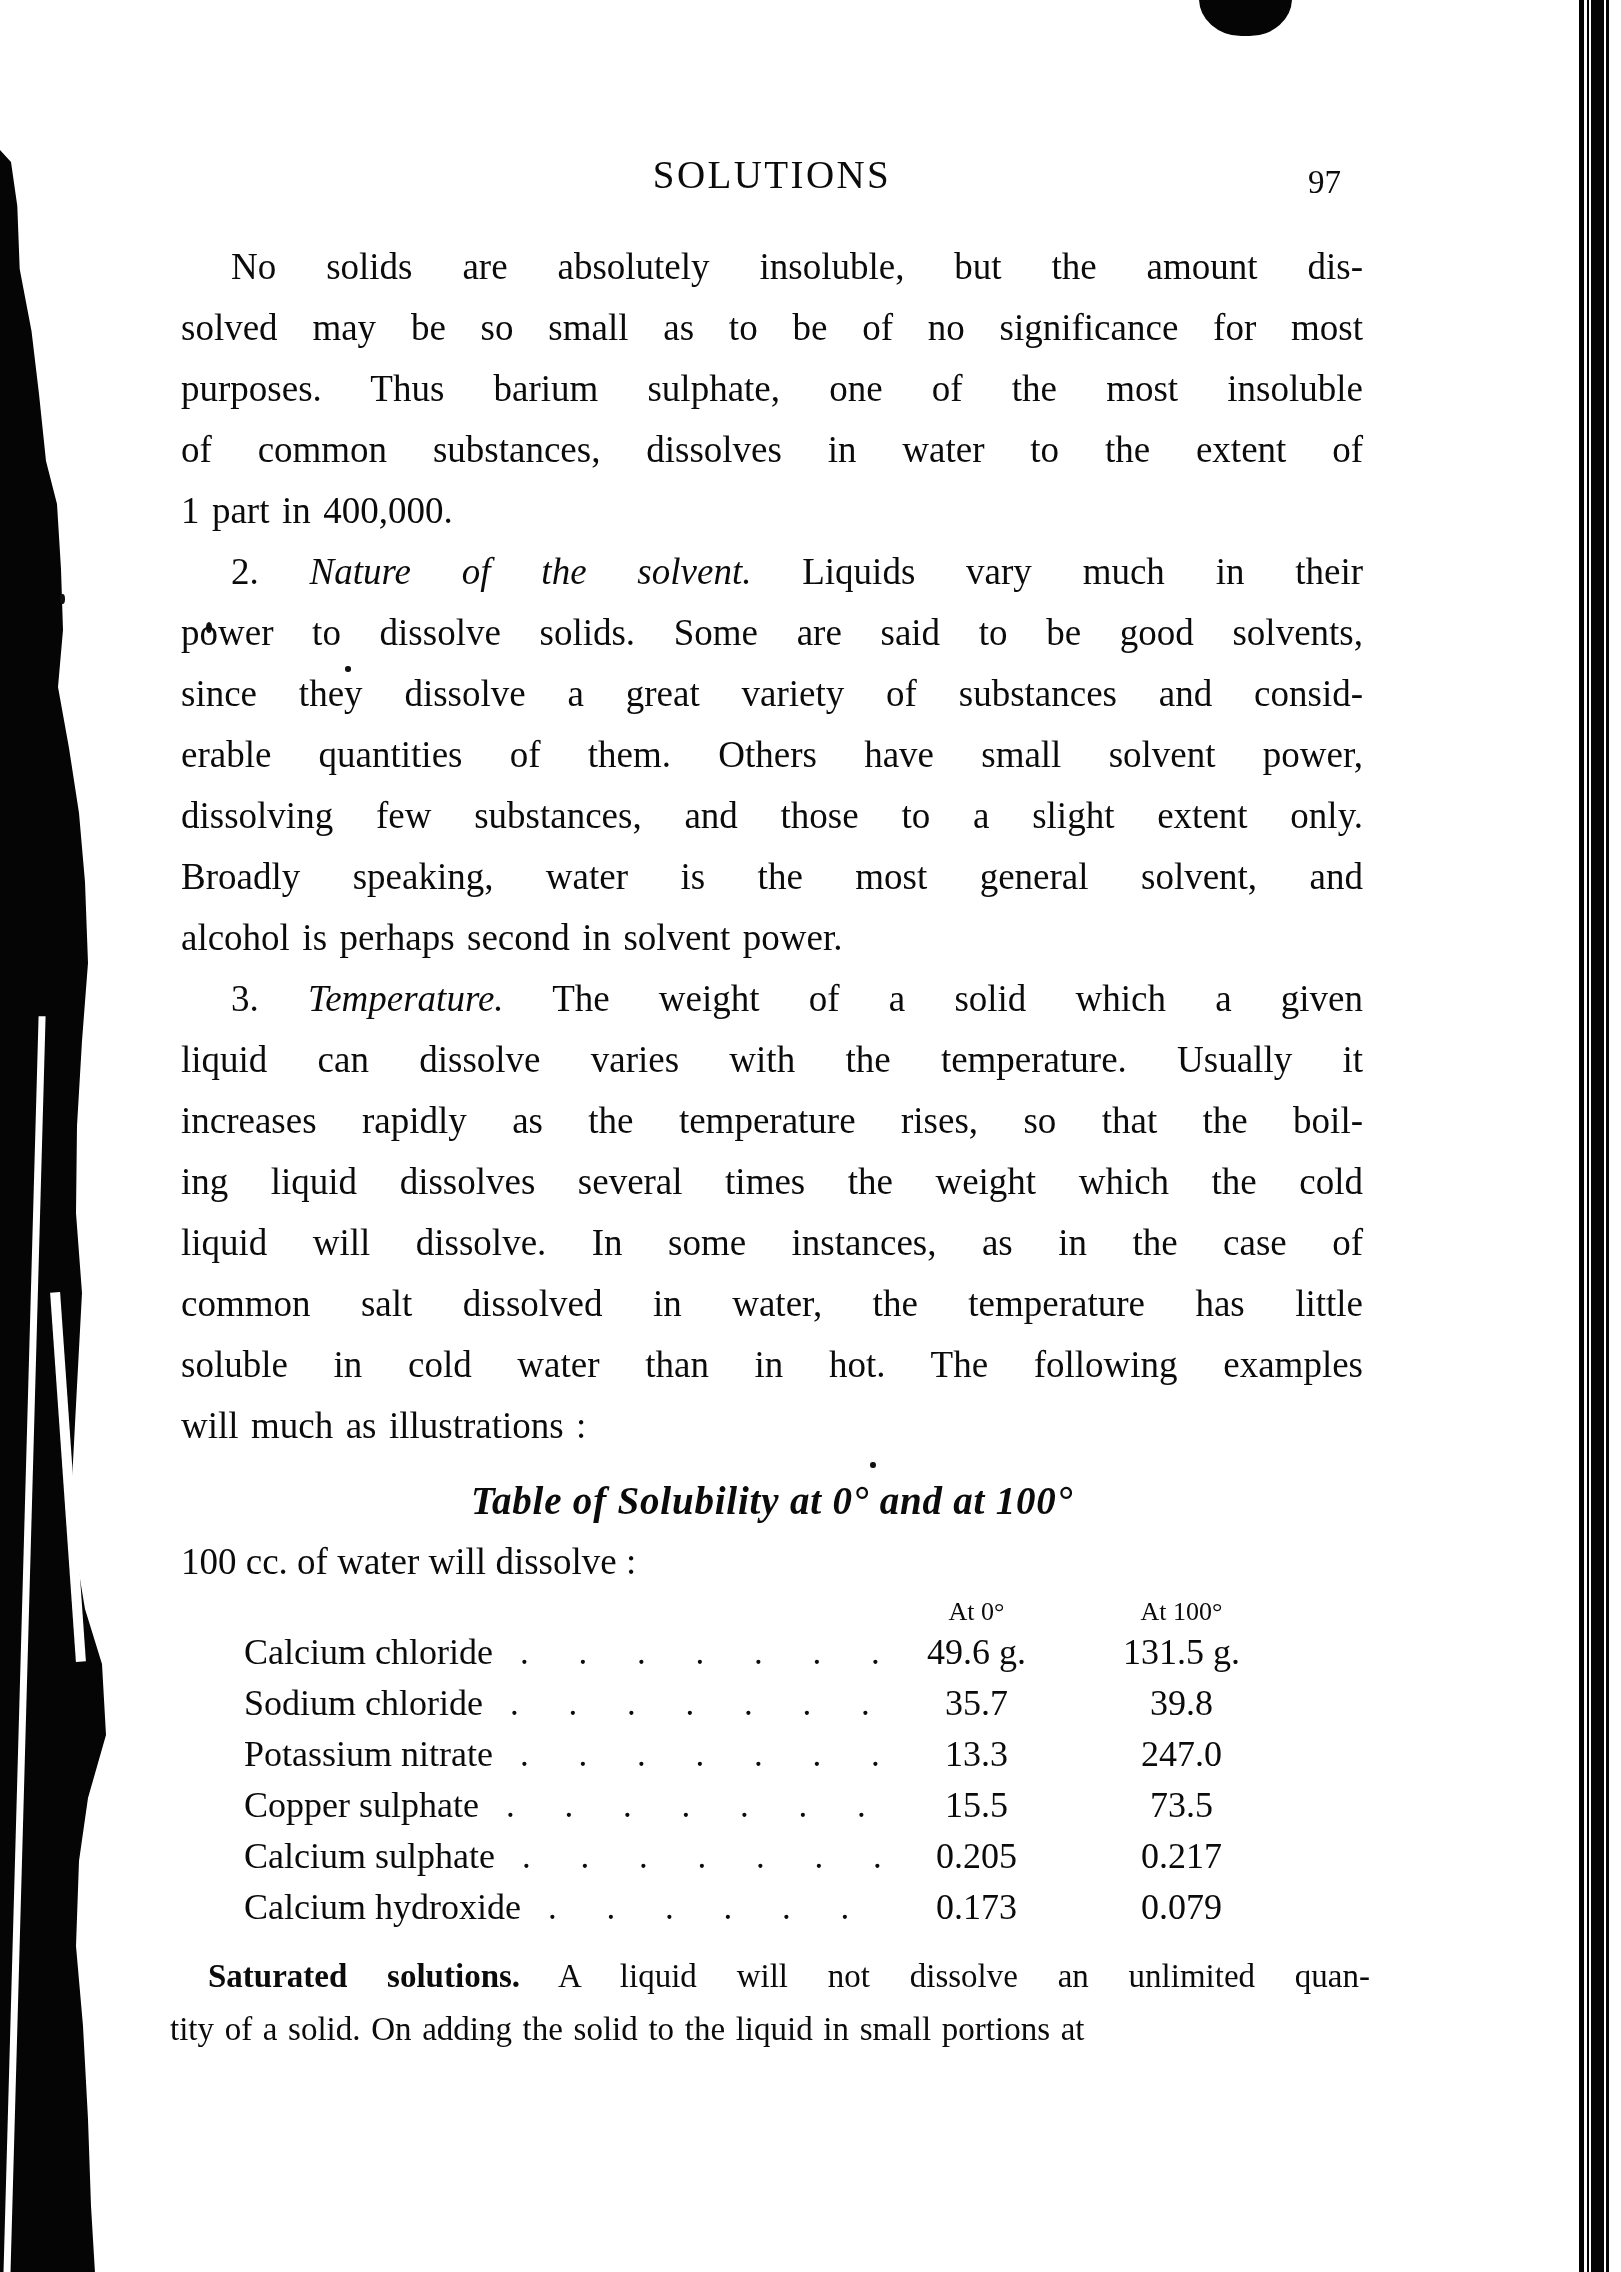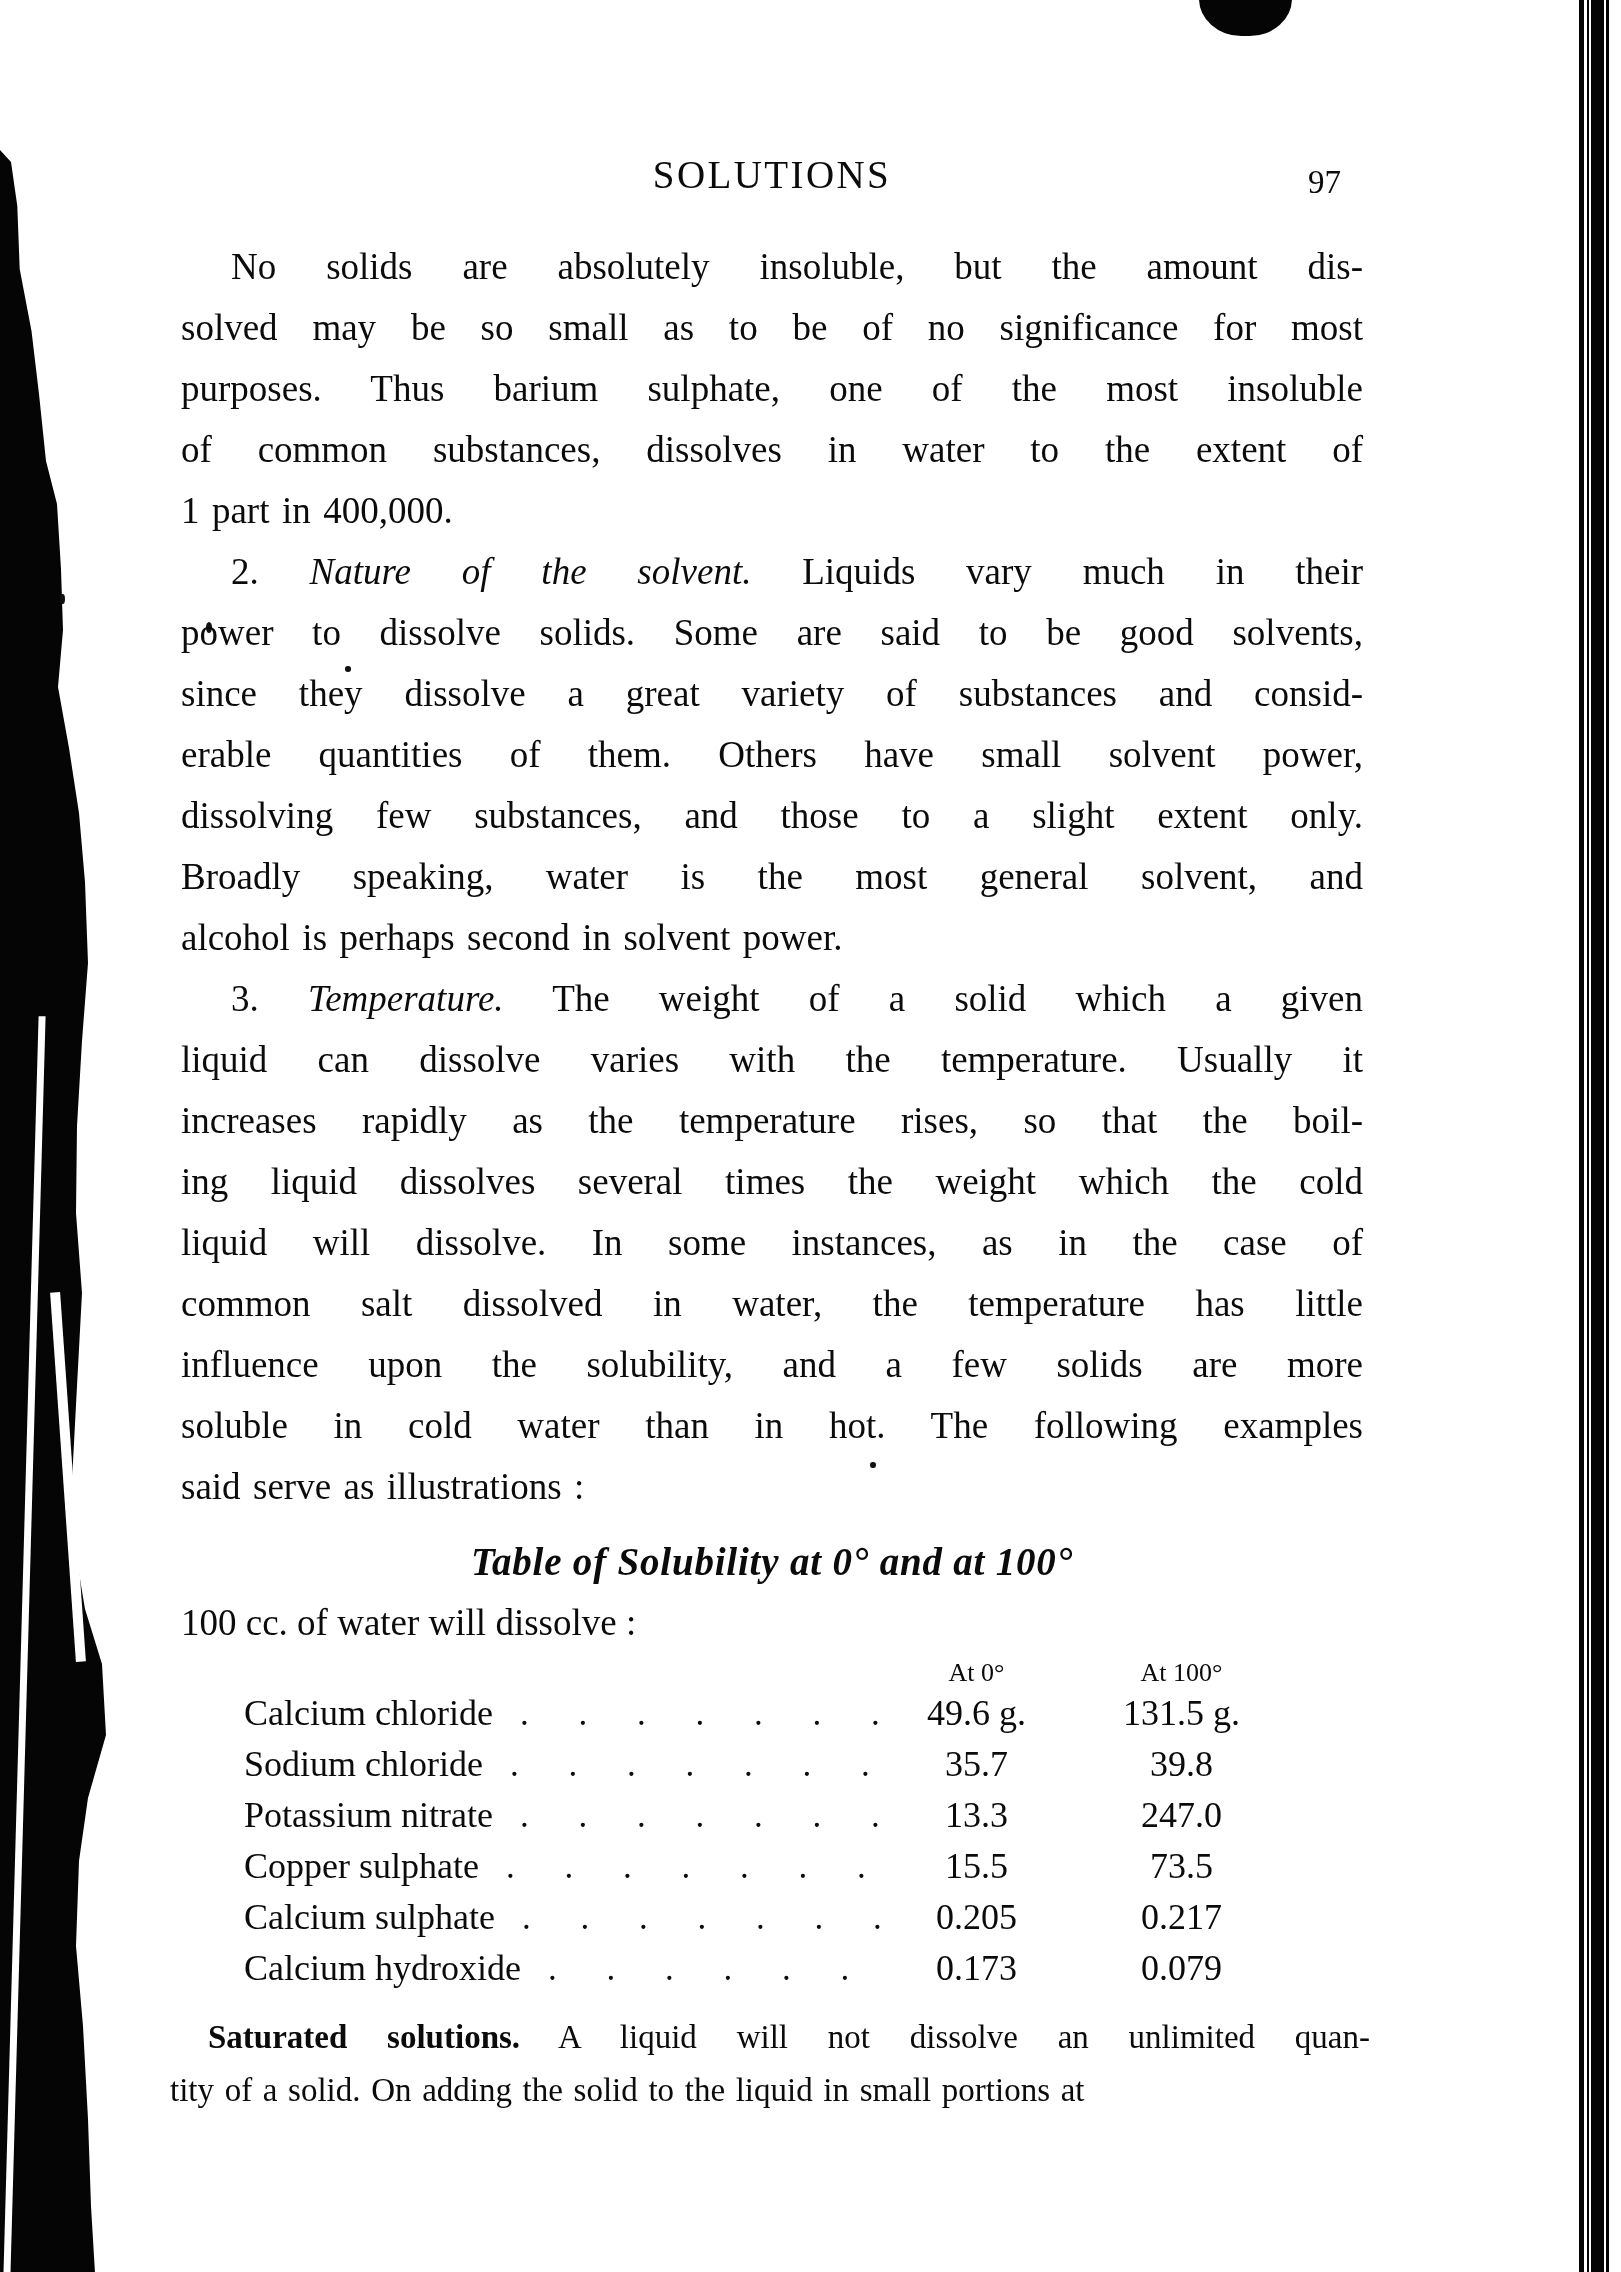--- a/index.html
+++ b/index.html
@@ -141,23 +141,22 @@
     <div class="bodyline lastline">alcohol is perhaps second in solvent power.</div>
   </div>
 
   <div>
     <div class="bodyline indent"><span>3.</span> <span class="ital">Temperature.</span> <span>The weight of a solid which a given</span></div>
     <div class="bodyline">liquid can dissolve varies with the temperature. Usually it</div>
     <div class="bodyline">increases rapidly as the temperature rises, so that the boil-</div>
     <div class="bodyline">ing liquid dissolves several times the weight which the cold</div>
     <div class="bodyline">liquid will dissolve. In some instances, as in the case of</div>
     <div class="bodyline">common salt dissolved in water, the temperature has little</div>
-    <div class="bodyline">influence upon the solubility, and a few solids are more</div>
     <div class="bodyline">soluble in cold water than in hot. The following examples</div>
-    <div class="bodyline lastline">said serve as illustrations :</div>
+    <div class="bodyline lastline">will much as illustrations :</div>
   </div>
 
   <div>
     <div class="tbl-title">Table of Solubility at 0° and at 100°</div>
     <div class="tbl-subtitle">100 cc. of water will dissolve :</div>
 
     <div class="tbl-headrow">
       <div class="tbl-headspacer"></div>
       <div class="tbl-headcell1">At 0°</div>
       <div class="tbl-headcell2">At 100°</div>

